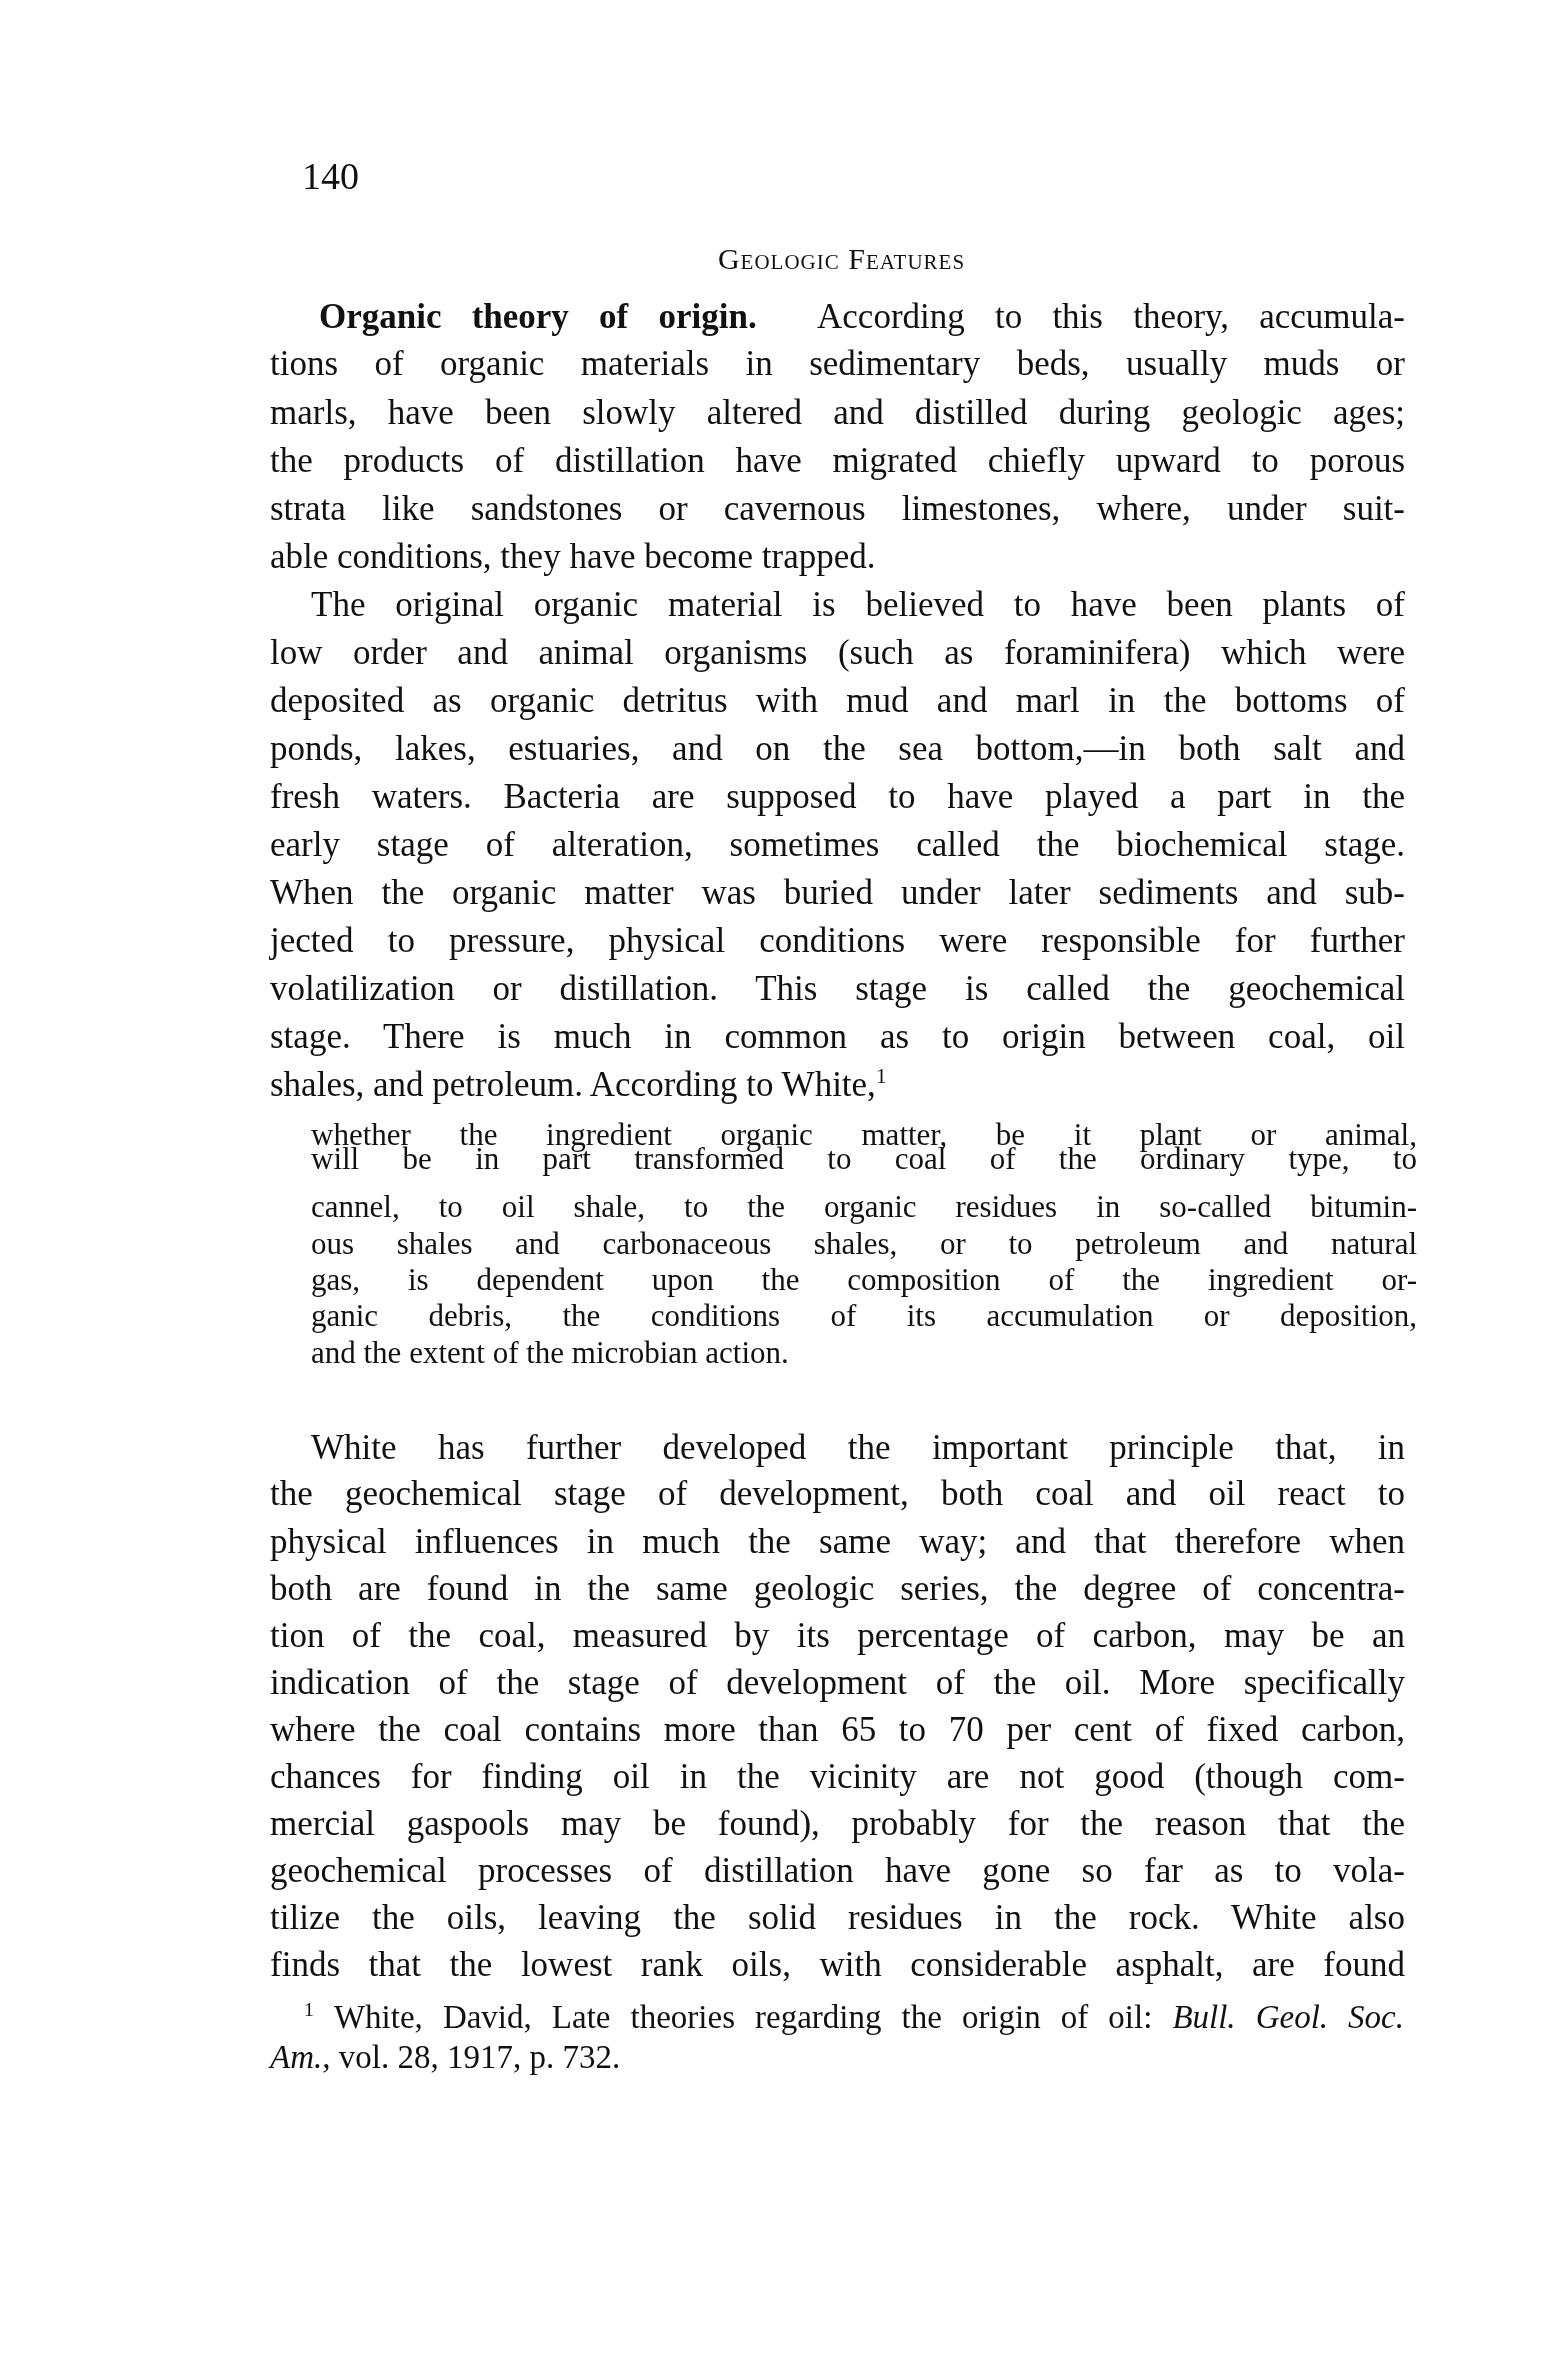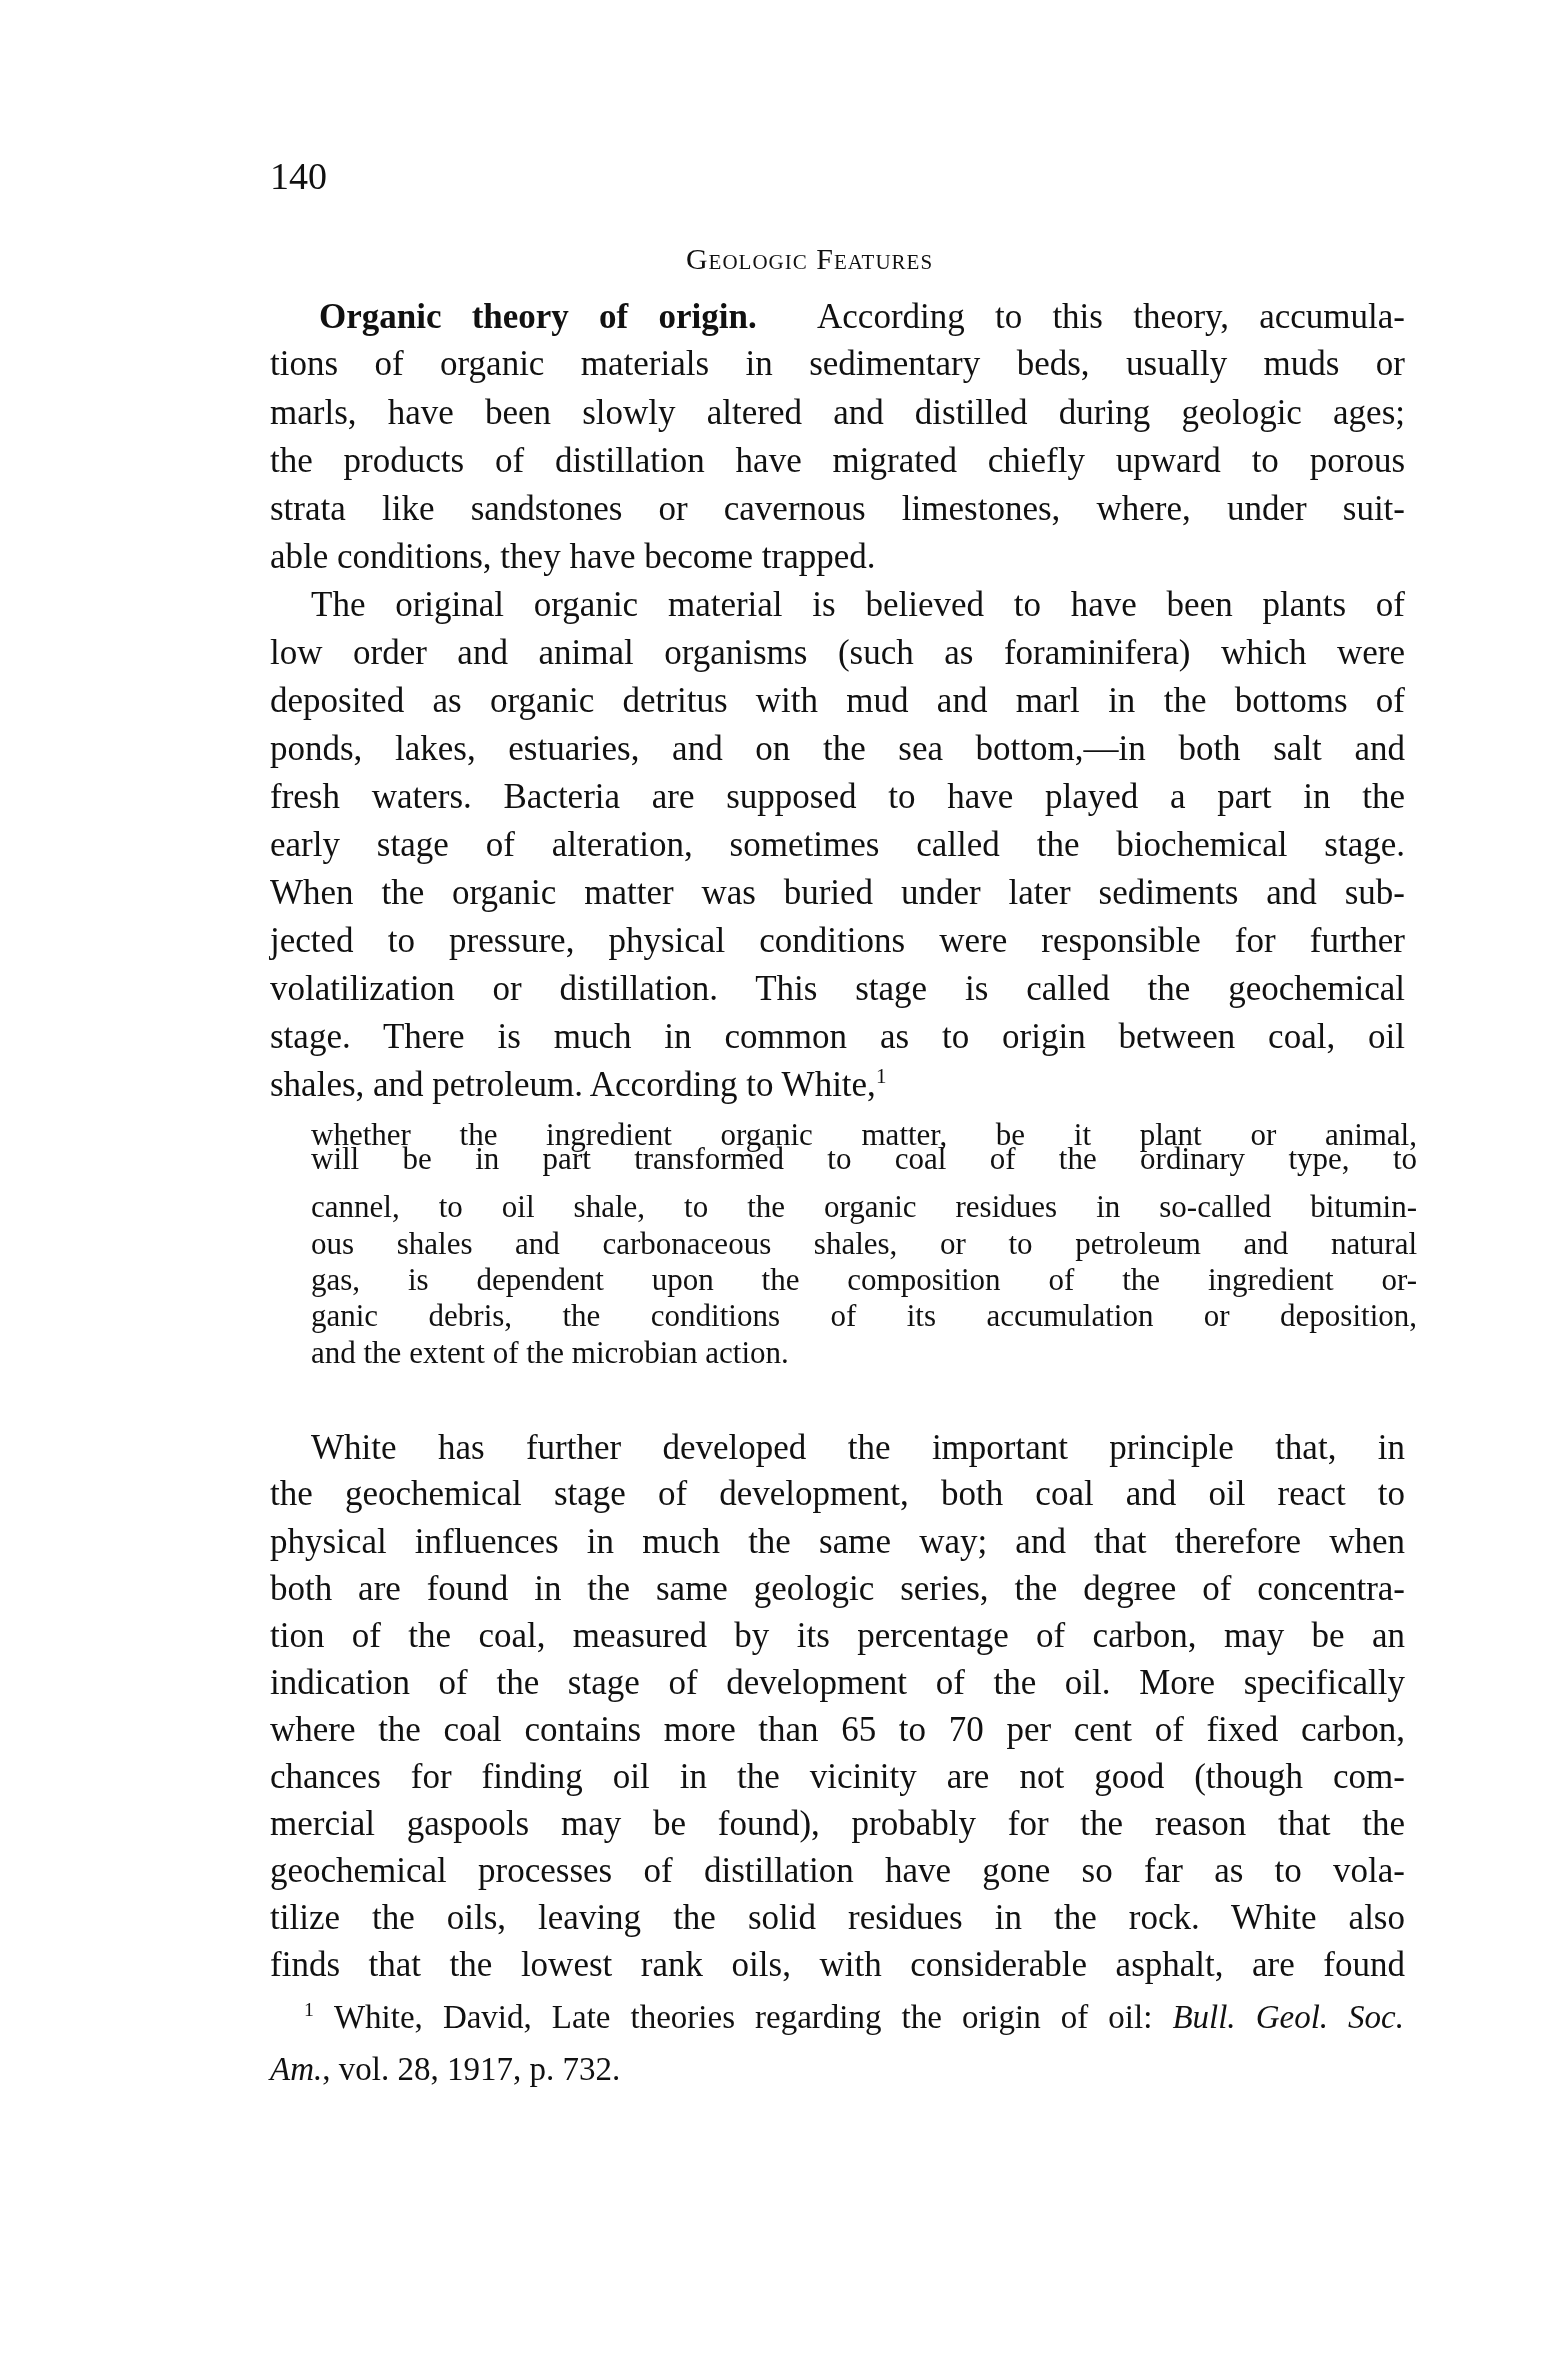--- a/index.html
+++ b/index.html
@@ -1,31 +1,31 @@
 <!DOCTYPE html>
 <html style="font-size:15px"><head>
 <meta charset="utf-8">
 <style>
   html, body { margin: 0; padding: 0; background: #ffffff; }
   body { width: 1557px; height: 2368px; position: relative; overflow: hidden;
          font-family: "Liberation Serif", "DejaVu Serif", serif; color: #111; }
-  .abs { position: absolute; }
+  .abs { position: absolute; margin-left: 32px; }
   .running-head { top: 152px; left: 270px; width: 951px; height: 48px; font-size: 38px; line-height: 48px; }
   .page-number { position: absolute; left: 0; top: 0; }
   .running-title { position: absolute; left: 198px; top: 0; letter-spacing: 1px; }
   .section-heading { top: 236px; left: 0; width: 1505px; text-align: center; font-size: 30px; line-height: 46px; font-variant: small-caps; letter-spacing: 1px; padding-left: 114px; box-sizing: border-box; }
   .line { position: absolute; white-space: nowrap; text-align: justify; text-align-last: justify; overflow: visible; }
   .body-line { left: 270px; width: 1135px; font-size: 35px; line-height: 48px; height: 48px; }
   .body-line.indent { left: 311px; width: 1094px; }
   .body-line.last { text-align-last: left; }
   .quote-line { left: 311px; width: 1106px; font-size: 31px; line-height: 36px; height: 36px; }
   .quote-line.last { text-align-last: left; }
   .foot-line { left: 270px; width: 1135px; font-size: 33px; line-height: 40px; height: 40px; }
   .foot-line.indent { left: 304px; width: 1100px; }
-  .foot-line.last { text-align-last: left; margin-top: 12px; }
+  .foot-line.last { text-align-last: left; }
   .bold { font-weight: bold; margin-left: 8px; }
   .ital { font-style: italic; }
   sup { font-size: 60%; line-height: 0; }
 </style>
 </head>
 <body>
 
 <div class="abs running-head">
   <span class="page-number">140</span>
 </div>

